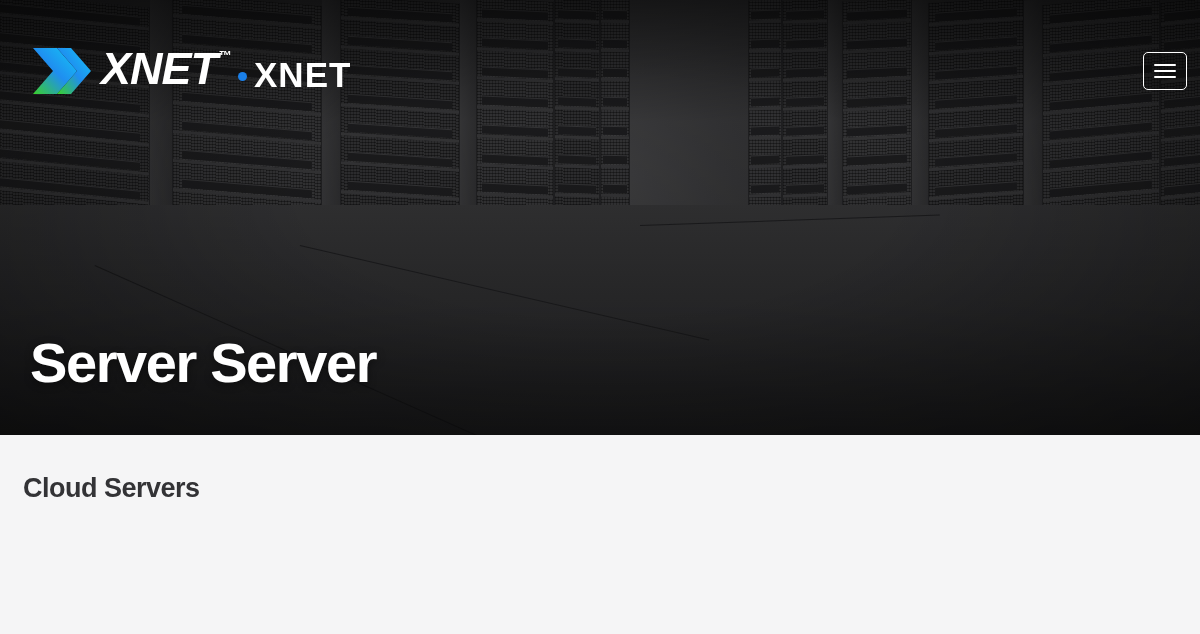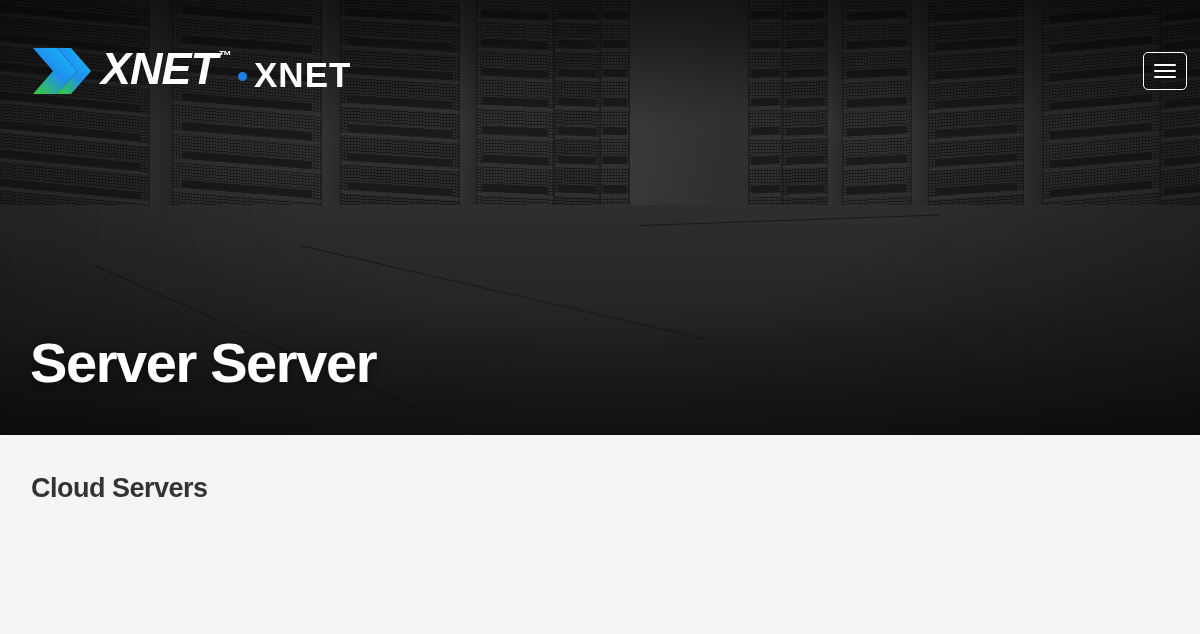--- a/index.html
+++ b/index.html
@@ -101,21 +101,21 @@
 
   .hero-title {
     position:absolute; left:30px; top:330px; z-index:5;
     font-size:56px; font-weight:bold; color:#fff; letter-spacing:-1.4px;
     text-shadow:0 2px 8px rgba(0,0,0,.45);
   }
 
   
   .content { position:relative; width:1200px; background:#f5f5f6; padding-top:0; }
   .section-title {
-    margin:38px 0 0 31px; font-size:27px; font-weight:bold;
+    margin:38px 0 0 23px; font-size:27px; font-weight:bold;
     color:#333336; letter-spacing:-.5px;
   }
 </style>
 </head>
 <body>
 
 <div class="hero">
 
   <div class="dc">
     <div class="backwall"></div>

